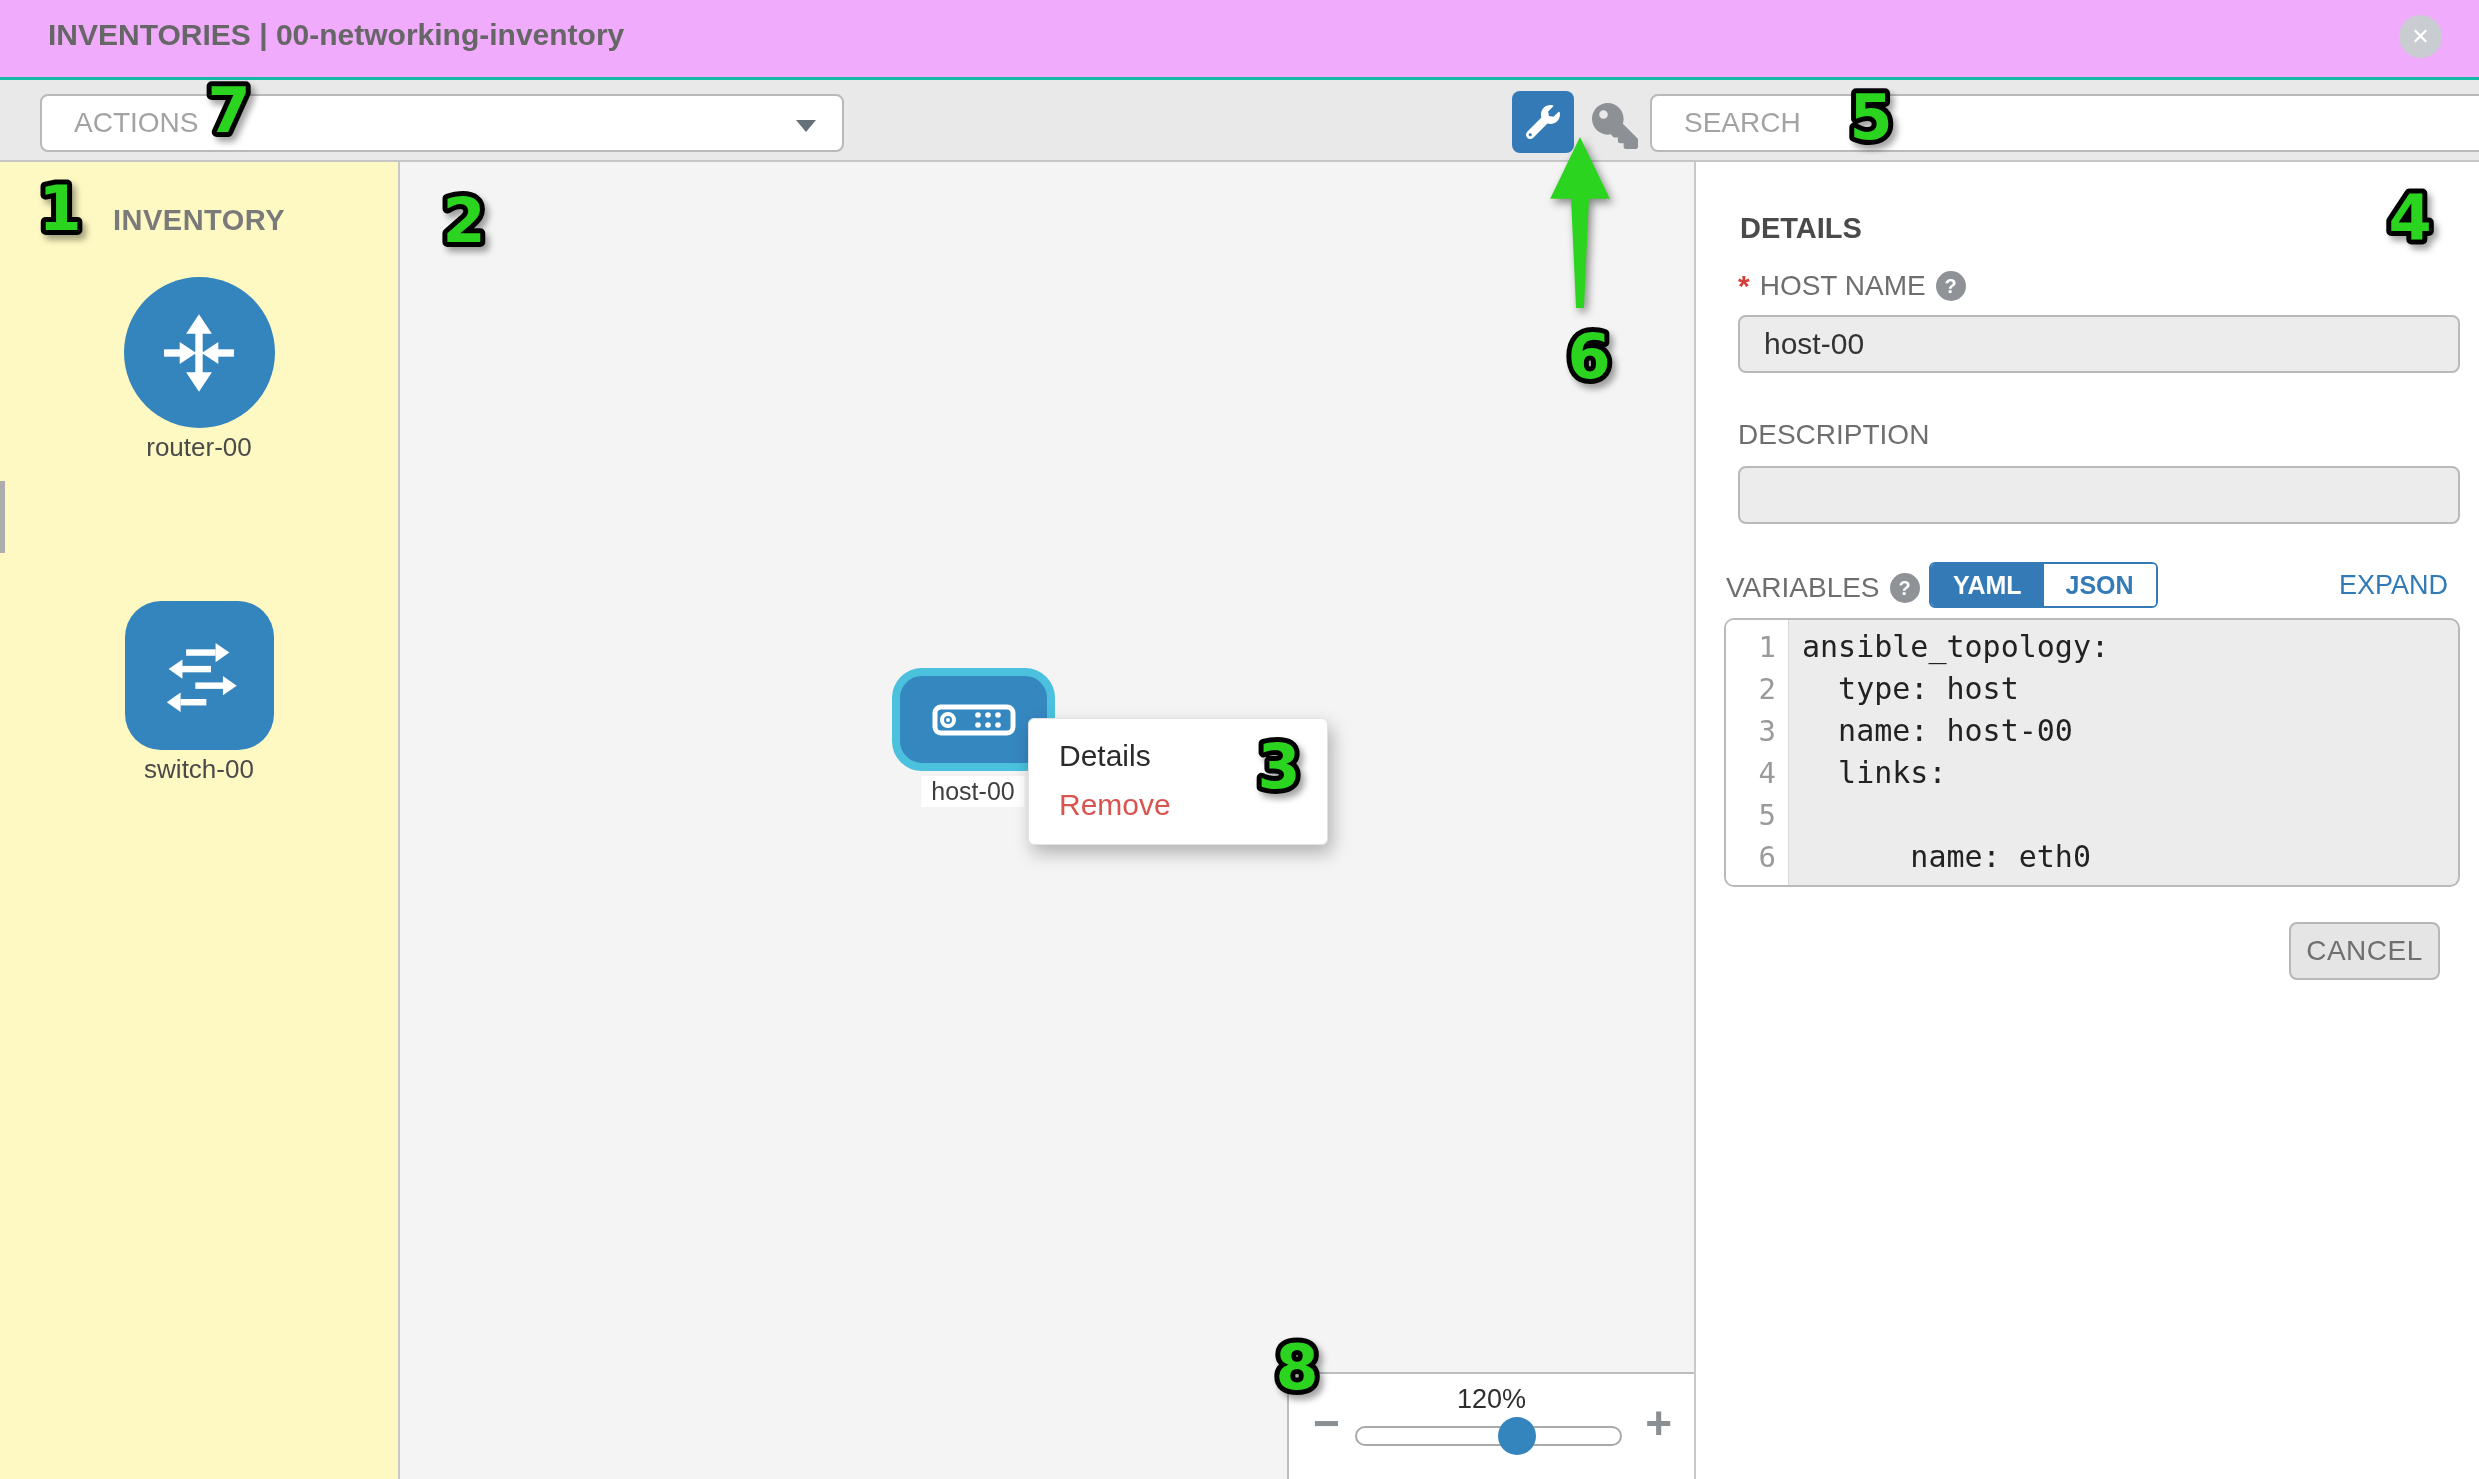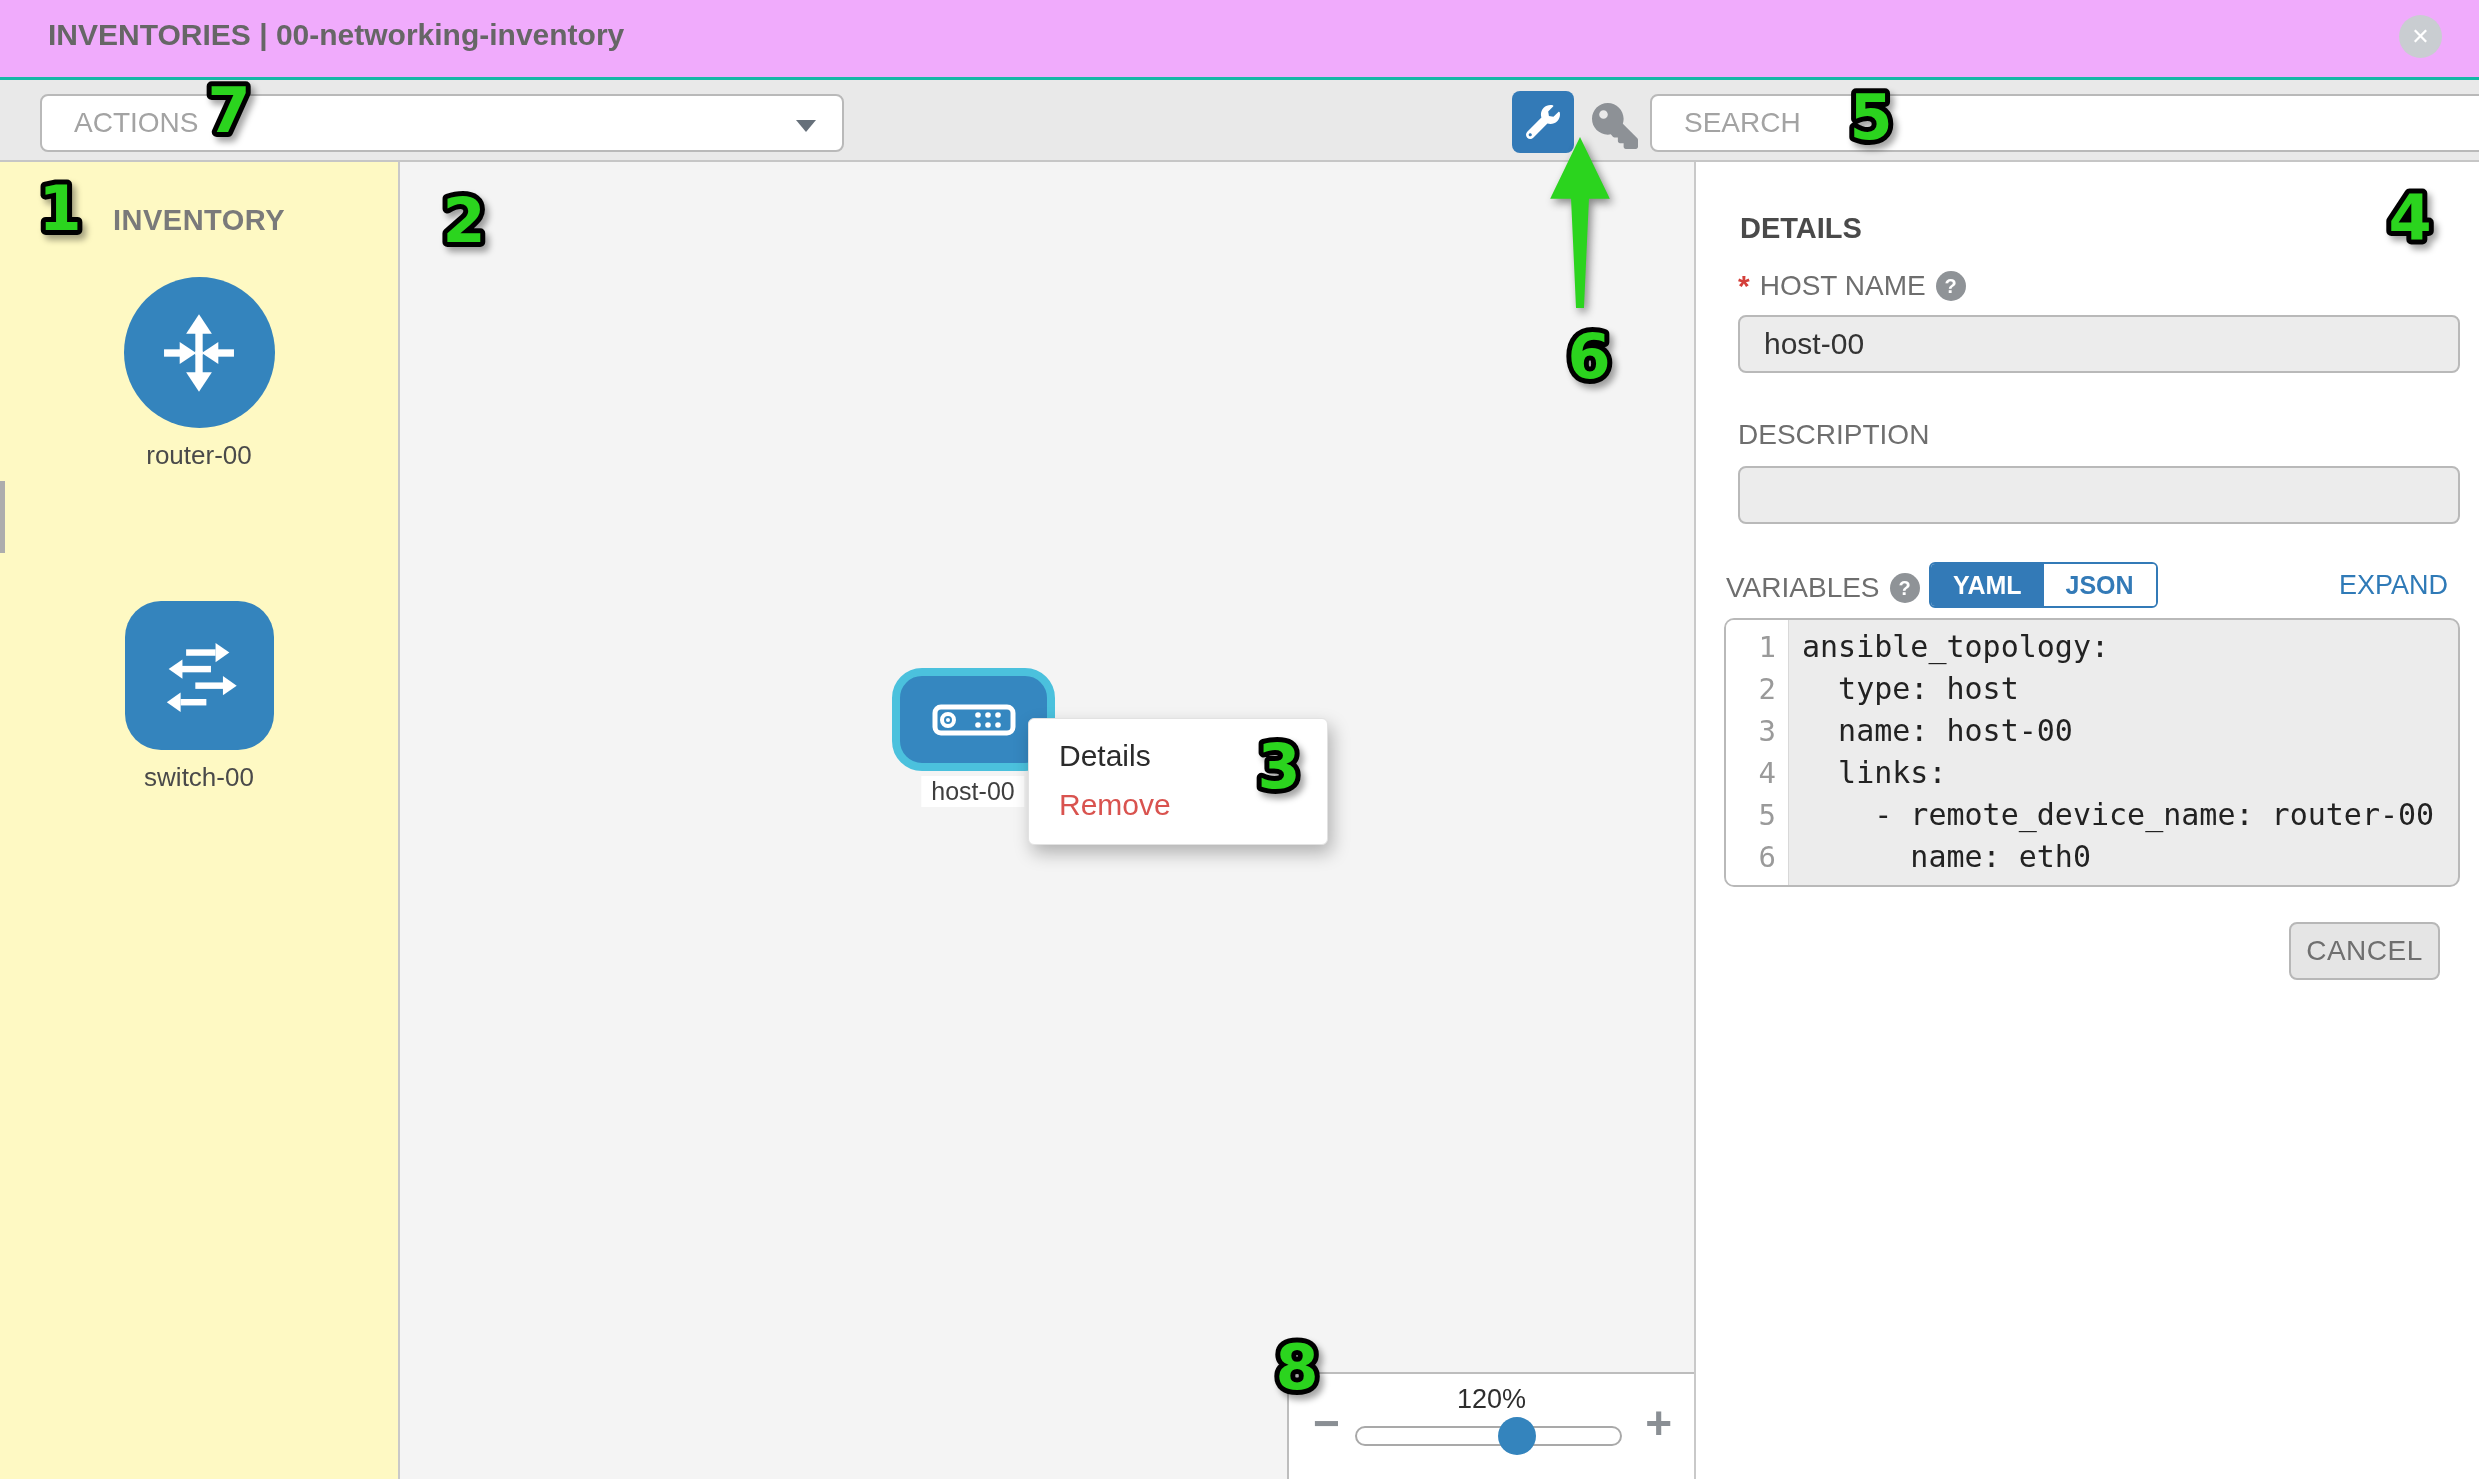--- a/index.html
+++ b/index.html
@@ -35,21 +35,21 @@
   .sidebar { width:400px; background:#fef9c3; border-right:2px solid #c9c9c9; position:relative; }
   .inv-heading { position:absolute; top:42px; width:100%; text-align:center;
                  font-size:29px; font-weight:bold; color:#7a7a7a; letter-spacing:0.5px; }
   .palette-item { position:absolute; left:0; width:100%; display:flex; flex-direction:column; align-items:center; cursor:pointer; }
   #router-item { top:115px; }
   #switch-item { top:439px; }
   .router-shape { width:151px; height:151px; border-radius:50%; background:#3484bd;
                   display:flex; align-items:center; justify-content:center; }
   .switch-shape { width:149px; height:149px; border-radius:36px; background:#3484bd;
                   display:flex; align-items:center; justify-content:center; }
-  .palette-label { margin-top:12px; font-size:26px; color:#4a4a4a; }
+  .palette-label { margin-top:4px; font-size:26px; color:#4a4a4a; }
   .side-scroll { position:absolute; left:0; top:319px; width:5px; height:72px; background:#adadad; }
 
   .canvas { flex:1; background:#f4f4f4; border-right:2px solid #c9c9c9; position:relative; }
 
   .node { position:absolute; left:492px; top:506px; width:163px; height:103px; background:#3587c0;
           border:8px solid #4bc1dd; border-radius:30px; display:flex; align-items:center;
           justify-content:center; cursor:pointer; z-index:5; }
   .node-label { position:absolute; left:573px; top:614px; transform:translateX(-50%);
                 background:#fff; padding:1px 10px; font-size:25px; color:#3f3f3f; z-index:4; }
 
@@ -265,21 +265,20 @@
         <div class="cm-line">
             <span class="ln">3</span>
             <span class="code">  name: host-00</span>
           </div>
         <div class="cm-line">
             <span class="ln">4</span>
             <span class="code">  links:</span>
           </div>
         <div class="cm-line">
             <span class="ln">5</span>
-            <span class="code">    - remote_device_name: router-00</span>
           </div>
         <div class="cm-line">
             <span class="ln">6</span>
             <span class="code">      name: eth0</span>
           </div>
         <div class="cm-line">
             <span class="ln">7</span>
             <span class="code">      remote_interface_name: eth0</span>
           </div>
       </div>

